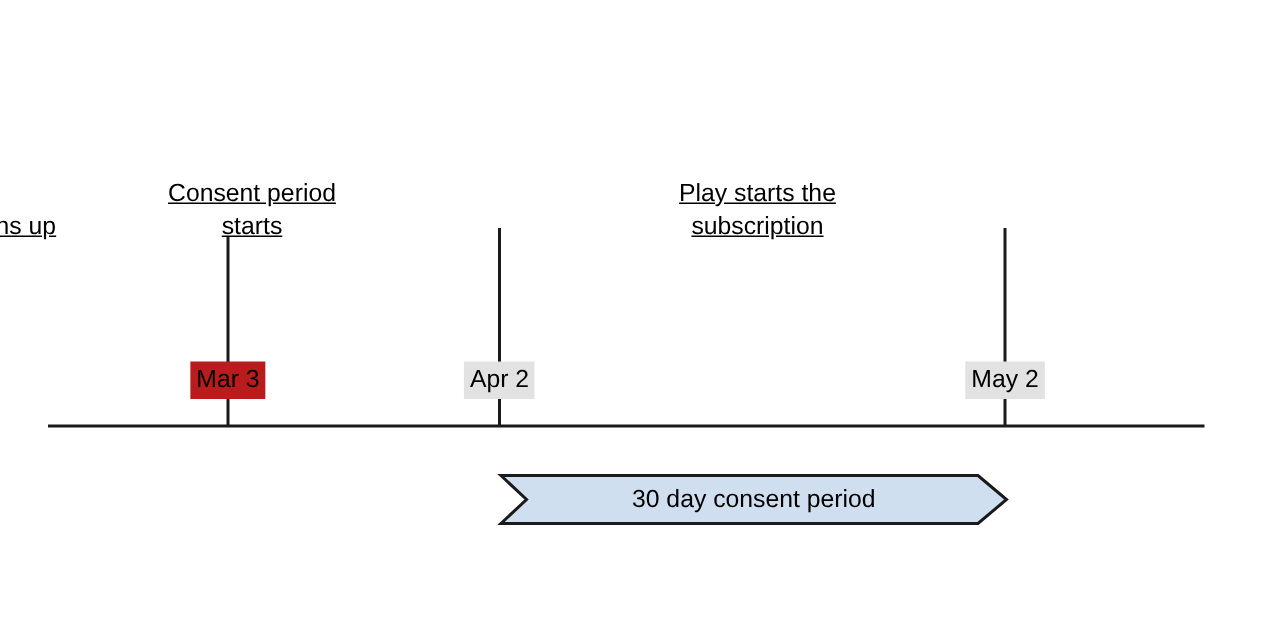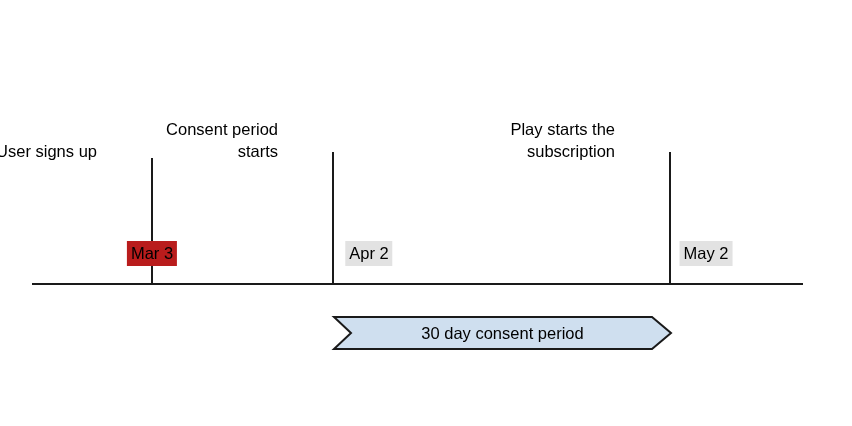--- a/index.html
+++ b/index.html
@@ -47,21 +47,22 @@
     text-align: center;
     font-size: 16.5px;
     line-height: 22px;
     color: #000000;
     white-space: pre-line;
   }
   .milestone-label > span {
     display: block;
     width: 220px;
     margin-left: -110px;
-    text-align: right;
+    text-align: center;
+    text-decoration: underline;
   }
   .milestone-tick {
     position: absolute;
     width: 2px;
     background: #1a1a1a;
     transform: translateX(-1px);
   }
   .milestone-date {
     position: absolute;
     left: 0;
@@ -111,30 +112,30 @@
     <div class="milestone-tick" style="top: 158px; height: 126px; background: rgb(26, 26, 26);"></div>
     <div class="milestone-date" style="top: 241px; background: #b91c1c;">Mar 3</div>
   </div>
 
   <div class="milestone" id="m1" style="left: 333px;">
     <div class="milestone-label" style="top: 96px;">
       <span>Consent period
 starts</span>
     </div>
     <div class="milestone-tick" style="top: 152px; height: 132px; background: rgb(26, 26, 26);"></div>
-    <div class="milestone-date" style="top: 241px; background: rgb(226, 226, 226); margin-left: 36px;">Apr 2</div>
+    <div class="milestone-date" style="top: 241px; background: rgb(226, 226, 226);">Apr 2</div>
   </div>
 
   <div class="milestone" id="m2" style="left: 670px;">
     <div class="milestone-label" style="top: 96px;">
       <span>Play starts the
 subscription</span>
     </div>
     <div class="milestone-tick" style="top: 152px; height: 132px; background: rgb(26, 26, 26);"></div>
-    <div class="milestone-date" style="top: 241px; background: rgb(226, 226, 226); margin-left: 36px;">May 2</div>
+    <div class="milestone-date" style="top: 241px; background: rgb(226, 226, 226);">May 2</div>
   </div>
 
   <div class="banner" id="banner" style="left: 333px; top: 316px; width: 339px; height: 34px;">
     <svg id="banner-svg" width="339" height="34" viewBox="0 0 339 34">
         <polygon points="1.00,1.00 319.00,1.00 338.00,17.00 319.00,33.00 1.00,33.00 18.00,17.00" fill="#cfdfef" stroke="#1a1a1a" stroke-width="2" stroke-linejoin="miter"></polygon>
       </svg>
     <div class="banner-text">30 day consent period</div>
   </div>
 
 </div>

